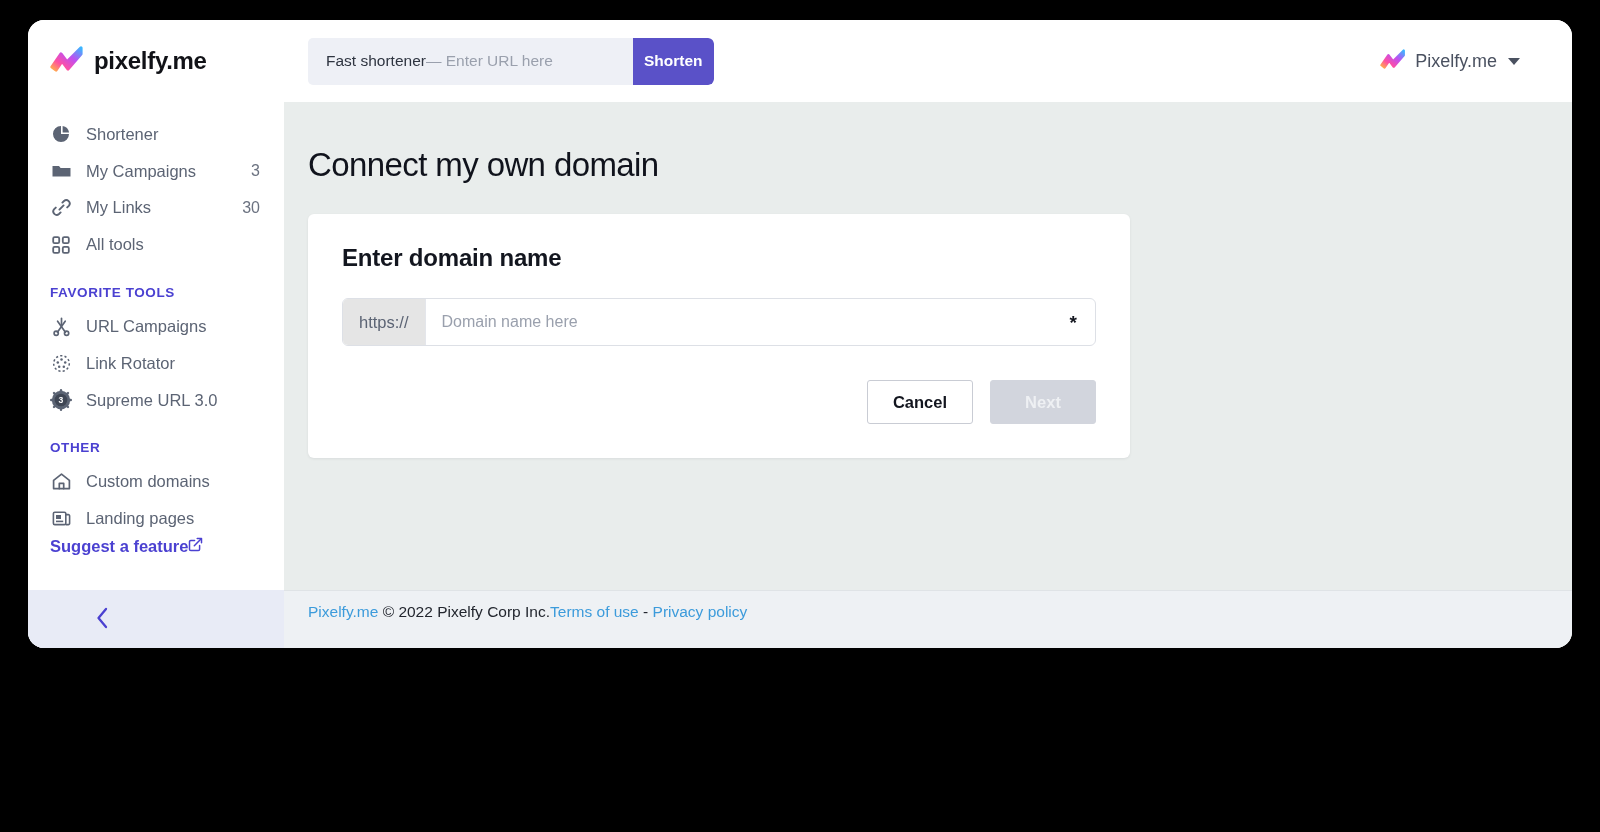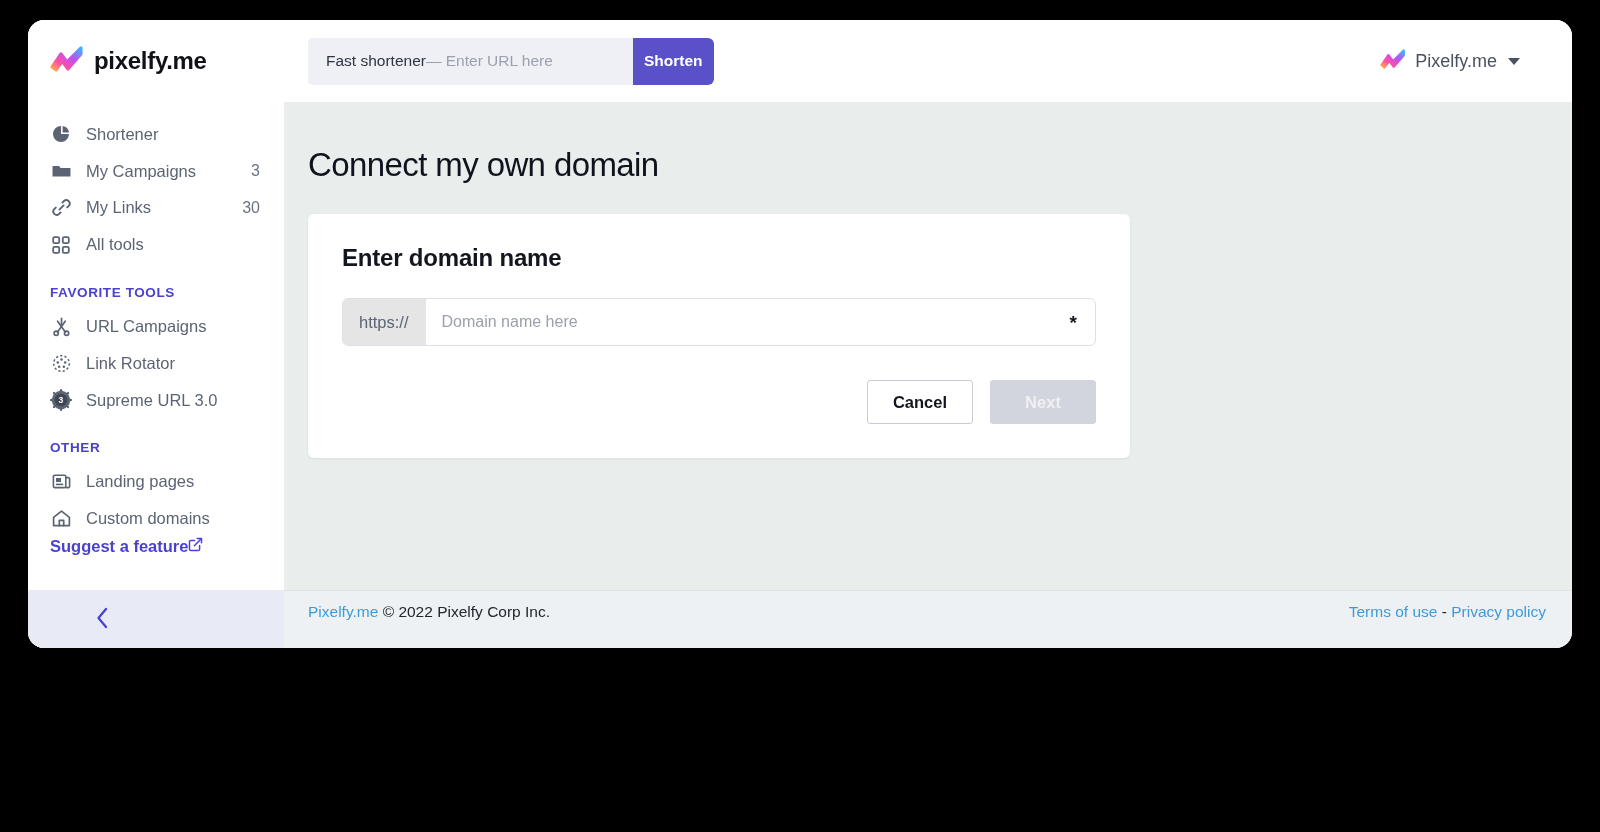--- a/index.html
+++ b/index.html
@@ -291,21 +291,21 @@
     display: flex;
     align-items: center;
     justify-content: center;
     color: #4b41d1;
     padding: 4px;
   }
   .footer-main {
     flex: 1 1 auto;
     display: flex;
     align-items: center;
-    justify-content: space-between;
+    justify-content: flex-start;
     padding: 0 26px 16px 24px;
     border-top: 1px solid #dfe3e6;
     font-size: 15.5px;
     color: #22262e;
   }
   .flink {
     color: #3c9bdb;
     text-decoration: none;
     cursor: pointer;
   }
@@ -461,41 +461,41 @@
             </svg>
           </span>
           <span class="nav-label">Supreme URL 3.0</span>
         </div>
 
         <div class="section-title">OTHER</div>
 
         <div class="nav-item">
           <span class="ico">
             <svg width="21" height="21" viewBox="0 0 21 21">
+              <g fill="none" stroke="#5c6474" stroke-width="1.7" stroke-linejoin="round" stroke-linecap="round">
+                <path d="M2.6 9.4 L10.5 3.2 L18.4 9.4 V17.6 H2.6 Z"></path>
+                <path d="M8.3 17.6 V12.4 H12.7 V17.6"></path>
+              </g>
+            </svg>
+          </span>
+          <span class="nav-label">Custom domains</span>
+        </div>
+
+        <div class="nav-item">
+          <span class="ico">
+            <svg width="21" height="21" viewBox="0 0 21 21">
               <g fill="none" stroke="#5c6474" stroke-width="1.6" stroke-linejoin="round">
                 <rect x="2.4" y="4.2" width="12.4" height="12.4" rx="1.4"></rect>
                 <path d="M14.8 6.6 H17.4 A1.2 1.2 0 0 1 18.6 7.8 V15.4 A1.2 1.2 0 0 1 17.4 16.6 H14.8"></path>
                 <rect x="5" y="7" width="5" height="4" fill="#5c6474" stroke="none"></rect>
                 <path d="M5 13.4 H12.2"></path>
               </g>
             </svg>
           </span>
           <span class="nav-label">Landing pages</span>
-        </div>
-
-        <div class="nav-item">
-          <span class="ico">
-            <svg width="21" height="21" viewBox="0 0 21 21">
-              <g fill="none" stroke="#5c6474" stroke-width="1.7" stroke-linejoin="round" stroke-linecap="round">
-                <path d="M2.6 9.4 L10.5 3.2 L18.4 9.4 V17.6 H2.6 Z"></path>
-                <path d="M8.3 17.6 V12.4 H12.7 V17.6"></path>
-              </g>
-            </svg>
-          </span>
-          <span class="nav-label">Custom domains</span>
         </div>
 
         <div class="suggest">
           <span class="suggest-text">Suggest a feature</span>
           <span>
             <svg width="15" height="15" viewBox="0 0 15 15">
               <g fill="none" stroke="#4b41d1" stroke-width="1.5" stroke-linecap="round" stroke-linejoin="round">
                 <path d="M11.6 8.4 V12.2 A1.3 1.3 0 0 1 10.3 13.5 H2.8 A1.3 1.3 0 0 1 1.5 12.2 V4.7 A1.3 1.3 0 0 1 2.8 3.4 H6.6"></path>
                 <path d="M9.2 1.5 H13.5 V5.8"></path>
                 <path d="M6.3 8.7 L13.2 1.8"></path>

